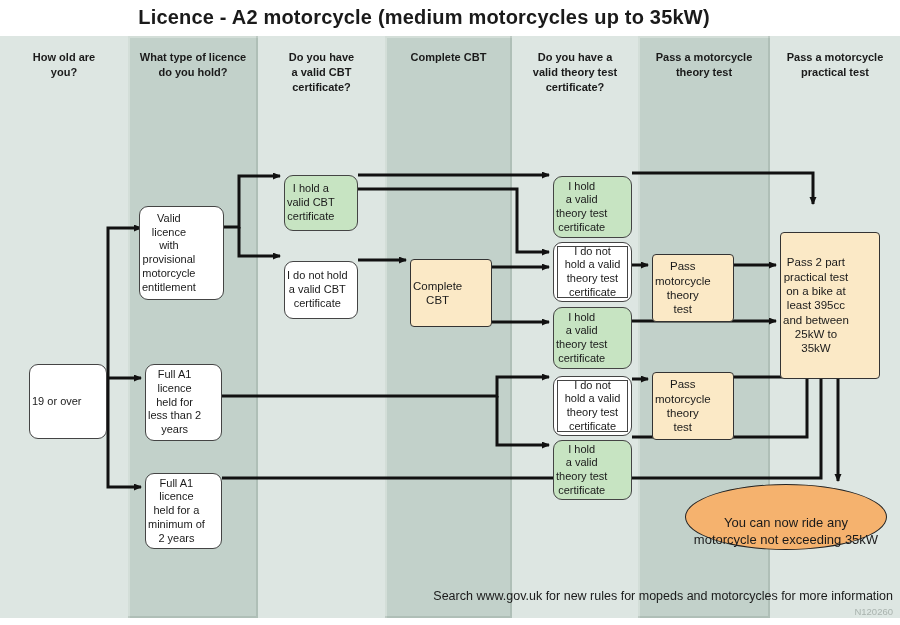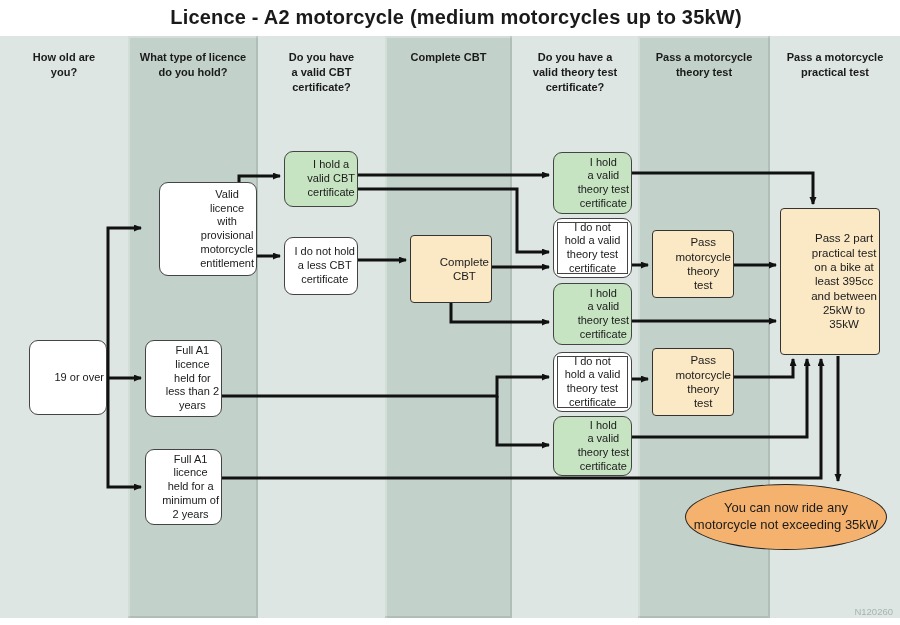--- a/index.html
+++ b/index.html
@@ -1,34 +1,34 @@
 <!DOCTYPE html>
 <html><head>
 <meta charset="utf-8">
 <style>
   html,body{margin:0;padding:0;background:#ffffff;}
   #stage{position:relative;width:900px;height:625px;background:#ffffff;overflow:hidden;
          font-family:"Liberation Sans",sans-serif;color:#1a1a1a;}
   .title{position:absolute;top:6px;left:0;width:848px;text-align:center;
-         font-size:20px;font-weight:bold;letter-spacing:.2px;margin-left:32px;}
+         font-size:20px;font-weight:bold;letter-spacing:.2px;}
   .col{position:absolute;top:36px;height:582px;}
   .col.light{background:#dde6e2;}
   .col.dark{background:#c2d1ca;box-shadow:inset -2px -2px 0 rgba(90,110,100,.18), inset 2px 2px 0 rgba(255,255,255,.28);}
   .hdr{position:absolute;top:14px;left:0;width:100%;text-align:center;
        font-size:11px;font-weight:bold;line-height:1.35;white-space:pre-line;}
-  .node{position:absolute;display:flex;align-items:center;justify-content:flex-end;
+  .node{position:absolute;display:flex;align-items:center;justify-content:flex-start;
         text-align:center;font-size:11px;line-height:1.25;white-space:pre-line;
-        background:#ffffff;border:1.5px solid #444;border-radius:9px;box-sizing:border-box;padding:2px;}
+        background:#ffffff;border:1.5px solid #444;border-radius:9px;box-sizing:border-box;padding:2px;margin-top:24px;}
   .node.green{background:#c7e4c2;}
   .node.tan{background:#fbe9c6;border-radius:4px;border-color:#333;font-size:11.5px;}
   .node.dbl{padding:4px;}
   .node.dbl .inner{position:absolute;left:3px;top:3px;right:3px;bottom:3px;
         border:1.2px solid #444;display:flex;align-items:center;justify-content:center;
         text-align:center;white-space:pre-line;}
-  .ellipse{position:absolute;display:flex;align-items:center;justify-content:center;
+  .ellipse{position:absolute;display:flex;align-items:flex-end;justify-content:center;
         text-align:center;font-size:13px;line-height:1.3;white-space:pre-line;
         background:#f5b26e;border:1.5px solid #222;border-radius:50%;box-sizing:border-box;}
   #wires{position:absolute;left:0;top:0;pointer-events:none;}
   .footer-note{position:absolute;right:7px;top:589px;font-size:12.5px;}
   .footer-ref{position:absolute;right:7px;top:606px;font-size:9.5px;color:#a9b3ae;}
 </style>
 </head>
 <body>
 
 <div id="stage">
@@ -92,21 +92,21 @@
       <polyline points="734,377 793,377 793,359" marker-end="url(#ah)"></polyline>
       <polyline points="632,437 807,437 807,359" marker-end="url(#ah)"></polyline>
       <polyline points="222,478 821,478 821,359" marker-end="url(#ah)"></polyline>
       <polyline points="838,356 838,481" marker-end="url(#ah)"></polyline>
     </g>
   </svg>
 
   <div class="node" style="left:29px;top:340px;width:78px;height:75px">
     <span>19 or over</span></div>
 
-  <div class="node" style="left:159px;top:182px;width:98px;height:94px">
+  <div class="node" style="left:139px;top:182px;width:85px;height:94px">
     <span>Valid
 licence
 with
 provisional
 motorcycle
 entitlement</span></div>
 
   <div class="node" style="left:145px;top:340px;width:77px;height:77px">
     <span>Full A1
 licence
@@ -121,21 +121,21 @@
 minimum of
 2 years</span></div>
 
   <div class="node green" style="left:284px;top:151px;width:74px;height:56px">
     <span>I hold a
 valid CBT
 certificate</span></div>
 
   <div class="node" style="left:284px;top:237px;width:74px;height:58px">
     <span>I do not hold
-a less CBT
+a valid CBT
 certificate</span></div>
 
   <div class="node tan" style="left:410px;top:235px;width:82px;height:68px">
     <span>Complete
 CBT</span></div>
 
   <div class="node green" style="left:553px;top:152px;width:79px;height:62px">
     <span>I hold
 a valid
 theory test
@@ -183,15 +183,16 @@
 on a bike at
 least 395cc
 and between
 25kW to
 35kW</span></div>
 
   <div class="ellipse" style="left:685px;top:484px;width:202px;height:66px">
     <span>You can now ride any
 motorcycle not exceeding 35kW</span></div>
 
+  <div class="footer-note">Search www.gov.uk for new rules for mopeds and motorcycles for more information</div>
   <div class="footer-ref">N120260</div>
 
 </div>
 
 </body></html>

